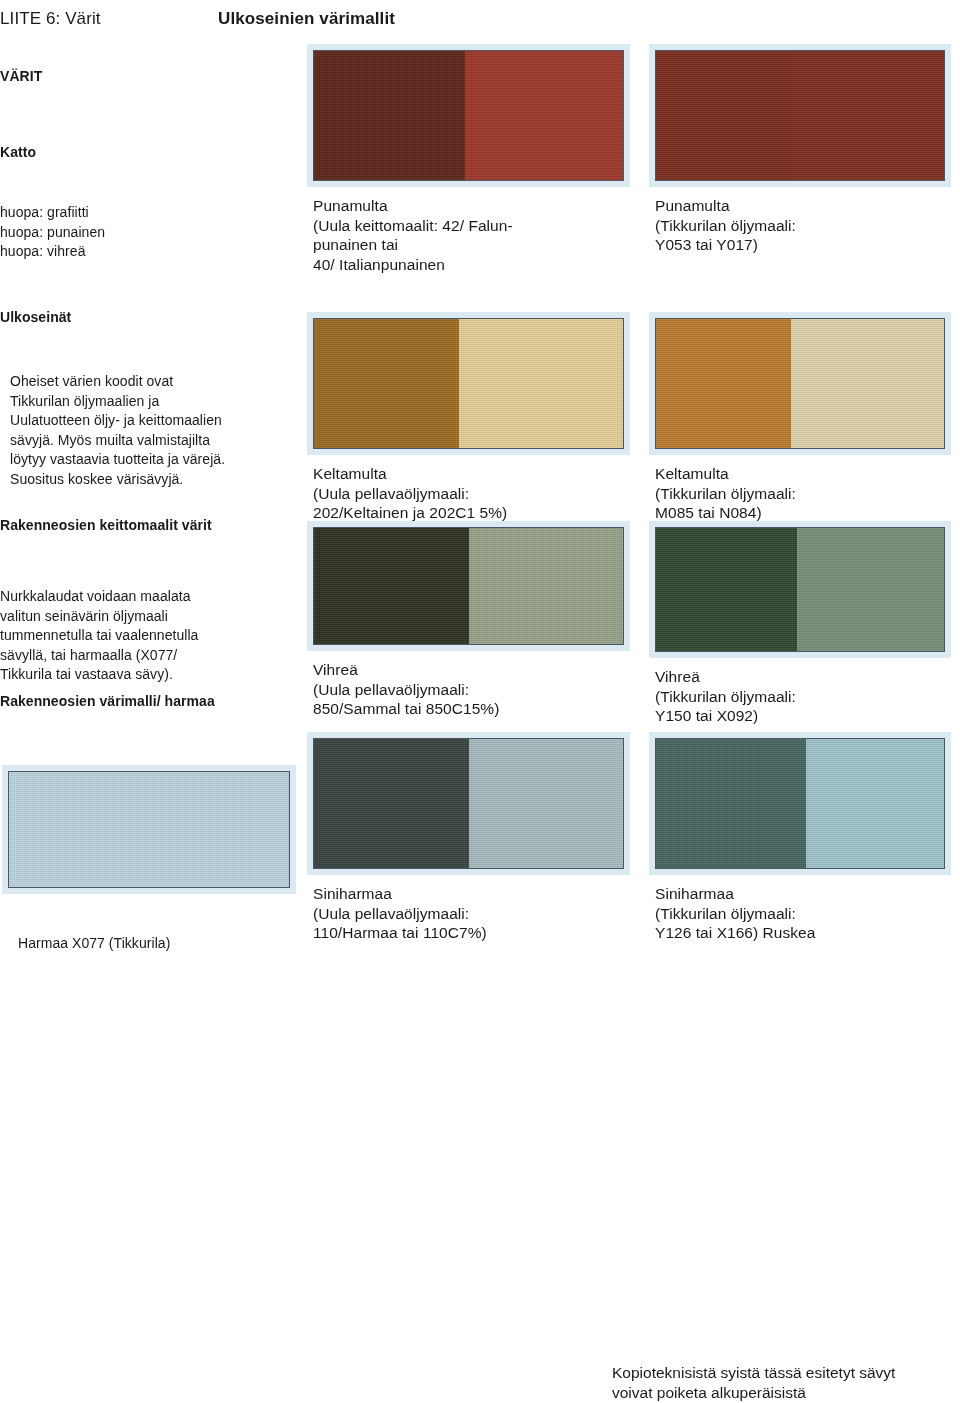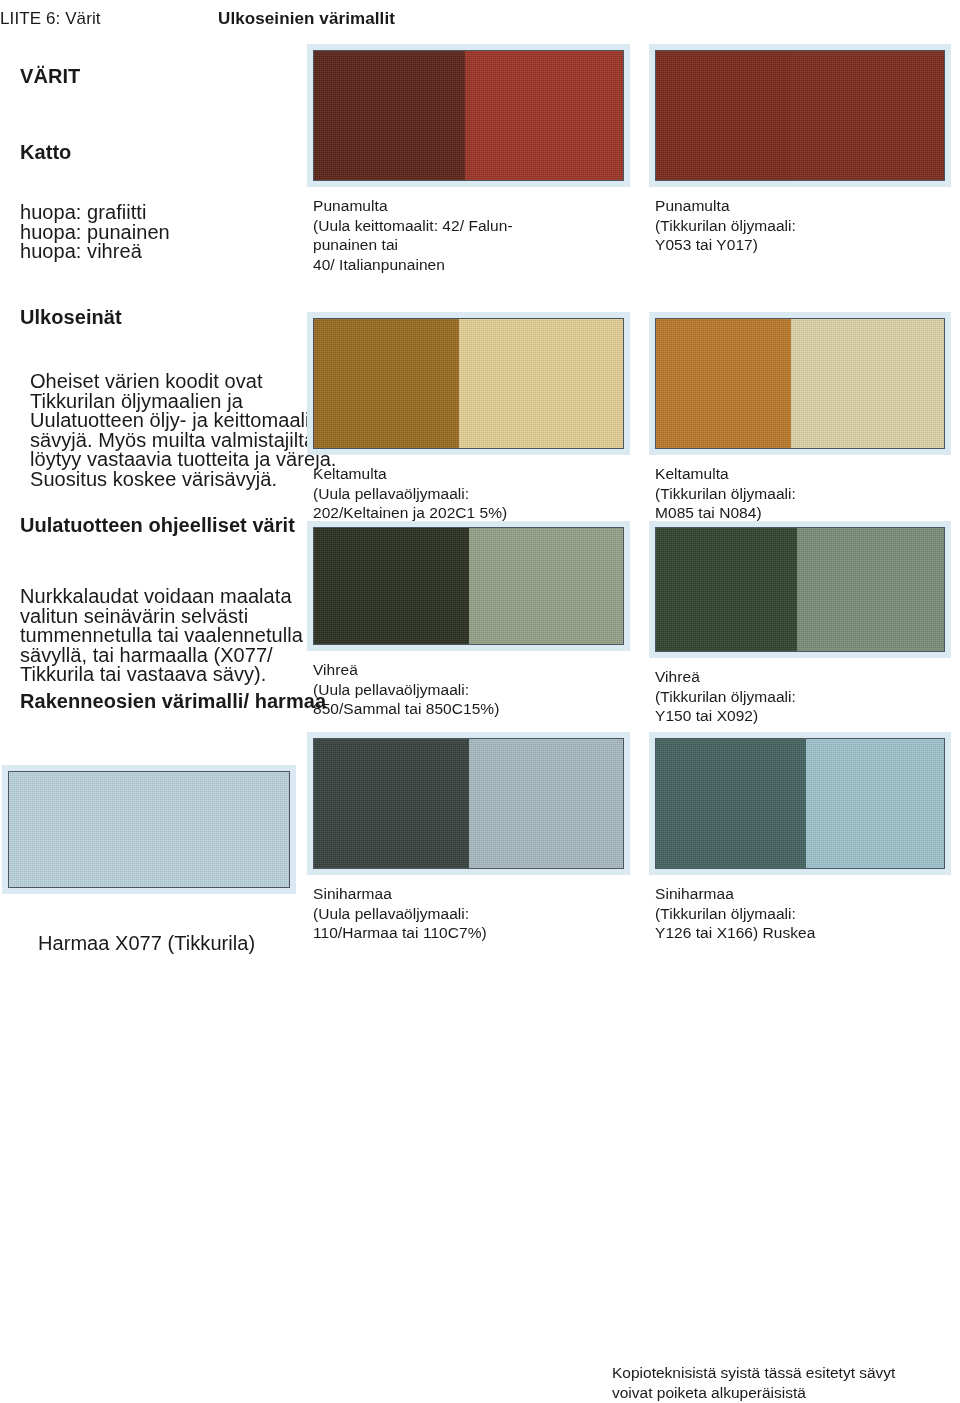--- a/index.html
+++ b/index.html
@@ -34,25 +34,24 @@
     left: 218px; top: 8px;
     font-size: 17px;
     line-height: 22px;
     font-weight: bold;
     letter-spacing: .1px;
   }
 
   
   .lbl {
     position: absolute;
-    font-size: 20px;
+    font-size: 14px;
     line-height: 19.5px;
     letter-spacing: .05px;
     white-space: pre-line;
-    padding-left: 20px;
   }
   .lbl.bold { font-weight: bold; }
 
   .t-varit      { left: 0px;  top: 67px;  }
   .t-katto      { left: 0px;  top: 143px; }
   .t-huopa      { left: 0px;  top: 203px; }
   .t-ulkoseinat { left: 0px;  top: 308px; }
   .t-oheiset    { left: 0px;  top: 372px; margin-left: 10px; }
   .t-rakenne1   { left: 0px;  top: 516px; }
   .t-nurkka     { left: 0px;  top: 587px; }
@@ -126,23 +125,23 @@
   <div class="lbl t-huopa">huopa: grafiitti
 huopa: punainen
 huopa: vihreä</div>
   <div class="lbl bold t-ulkoseinat">Ulkoseinät</div>
   <div class="lbl t-oheiset">Oheiset värien koodit ovat
 Tikkurilan öljymaalien ja
 Uulatuotteen öljy- ja keittomaalien
 sävyjä. Myös muilta valmistajilta
 löytyy vastaavia tuotteita ja värejä.
 Suositus koskee värisävyjä.</div>
-  <div class="lbl bold t-rakenne1">Uulatuotteen ohjeelliset värit</div>
+  <div class="lbl bold t-rakenne1">Rakenneosien keittomaalit värit</div>
   <div class="lbl t-nurkka">Nurkkalaudat voidaan maalata
-valitun seinävärin selvästi
+valitun seinävärin öljymaali
 tummennetulla tai vaalennetulla
 sävyllä, tai harmaalla (X077/
 Tikkurila tai vastaava sävy).</div>
   <div class="lbl bold t-rakenne2">Rakenneosien värimalli/ harmaa</div>
 
   <div class="grey-block">
     <div class="swatch" id="grey-swatch" style="width: 282px; height: 117px;">
       <div class="half" id="grey-fill" style="left: 0px; right: 0px; background: rgb(188, 212, 220);"></div>
       <div class="tex"></div>
     </div>

